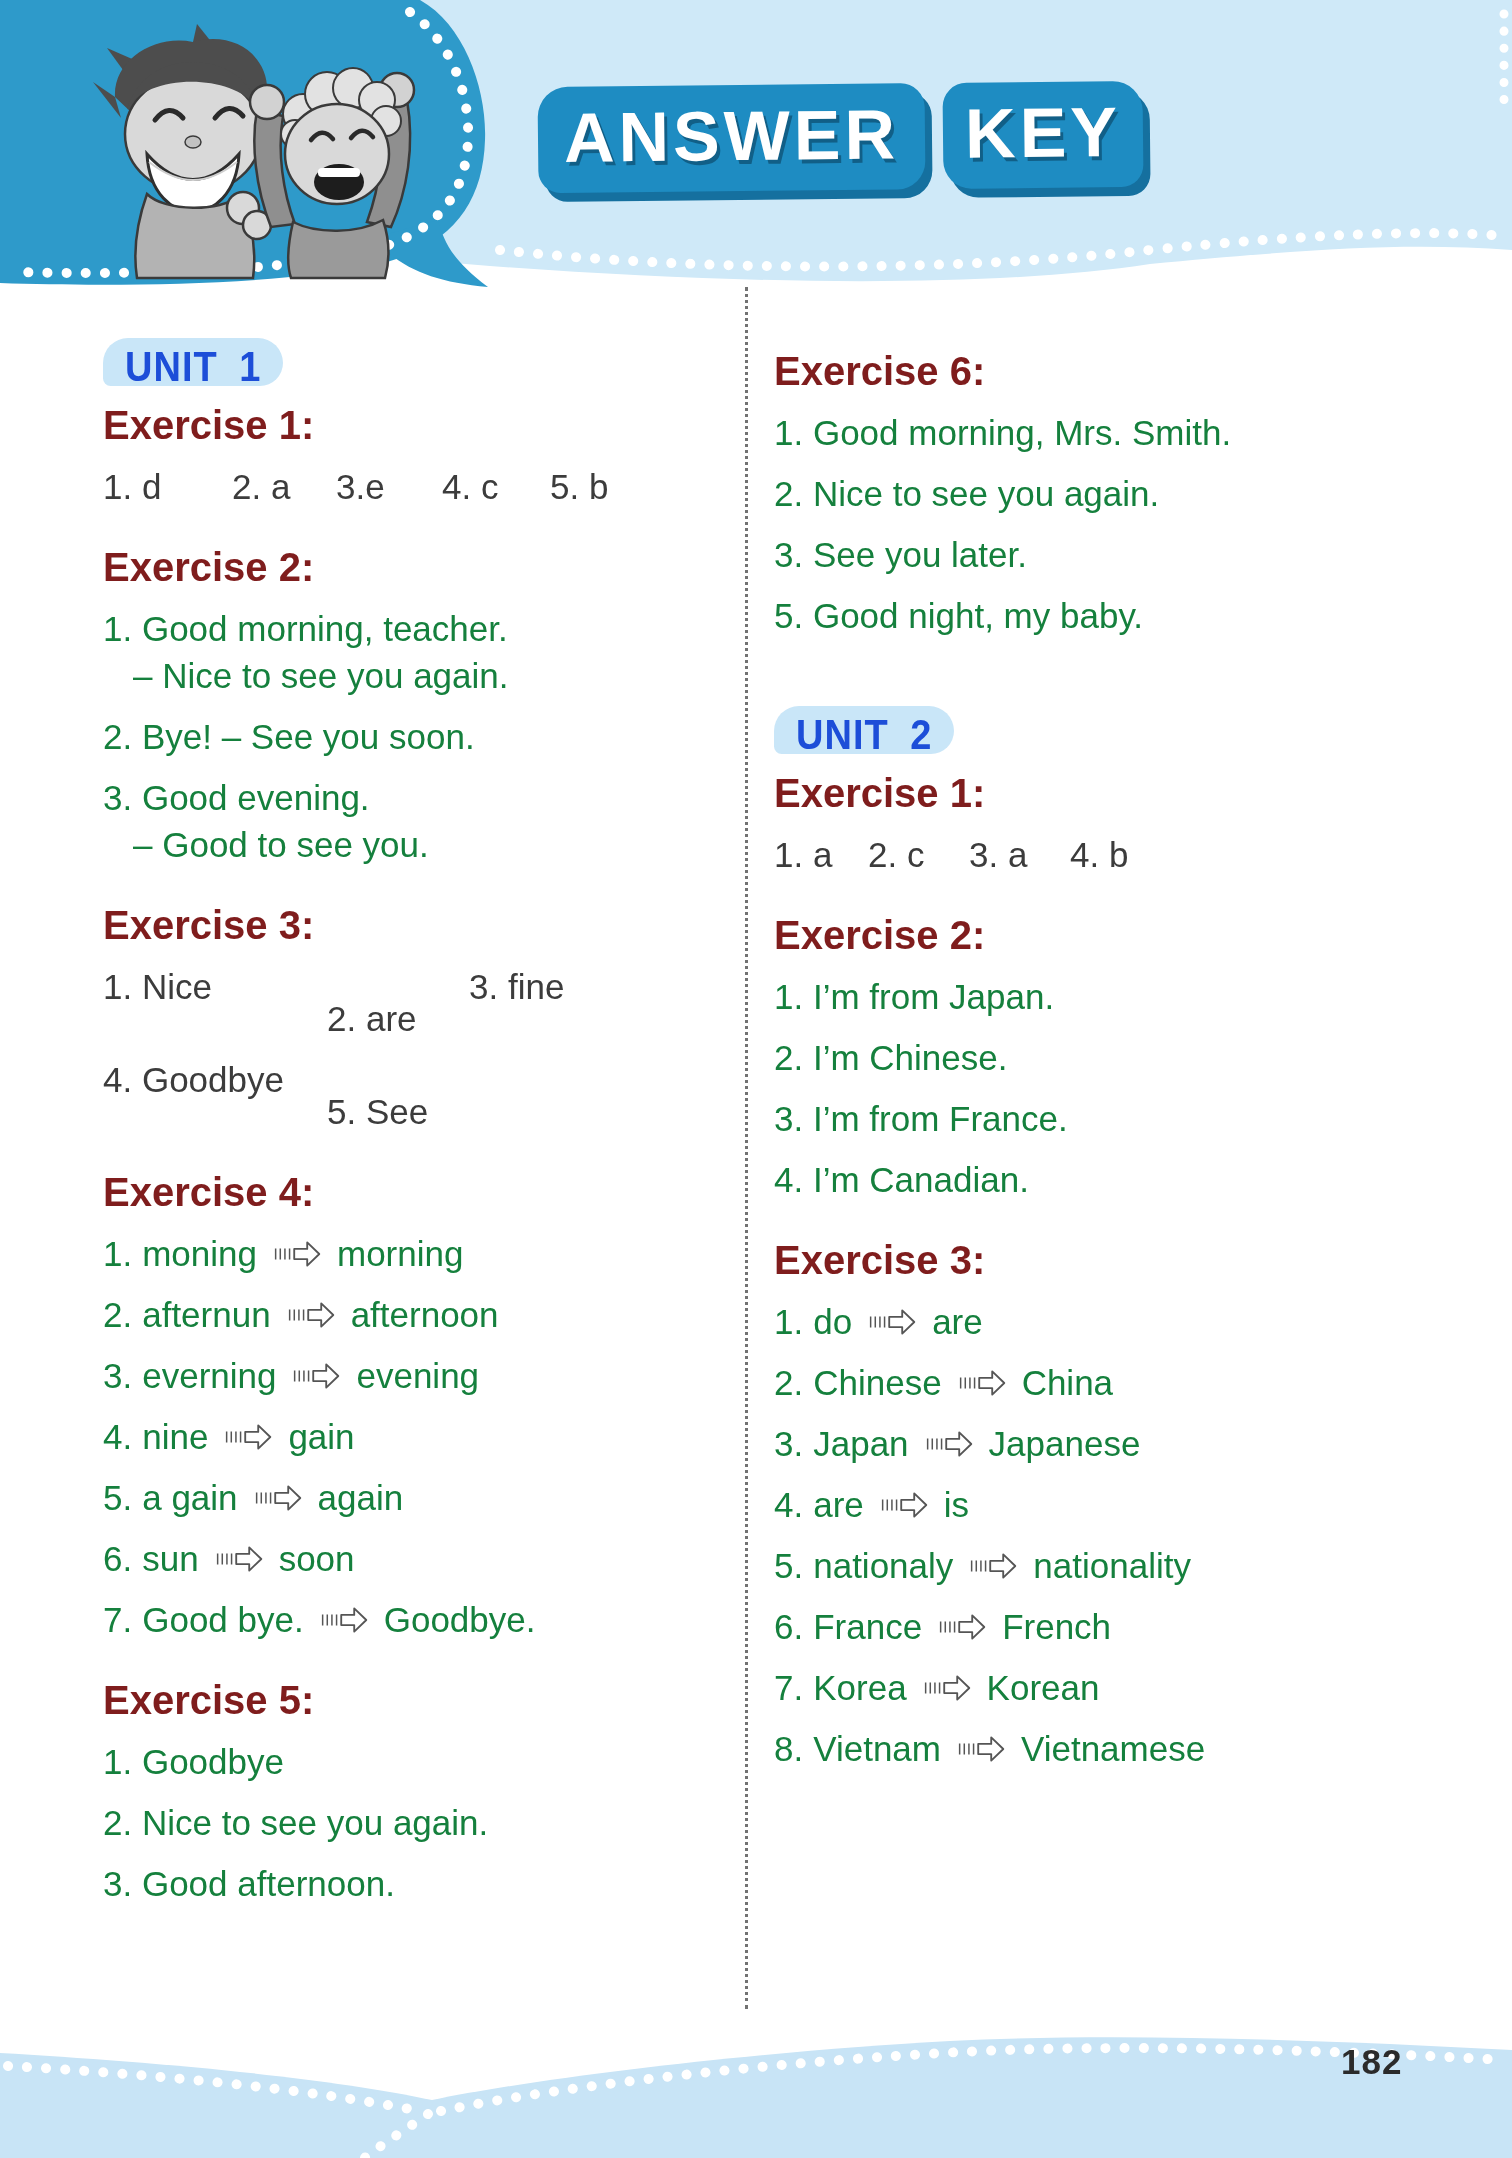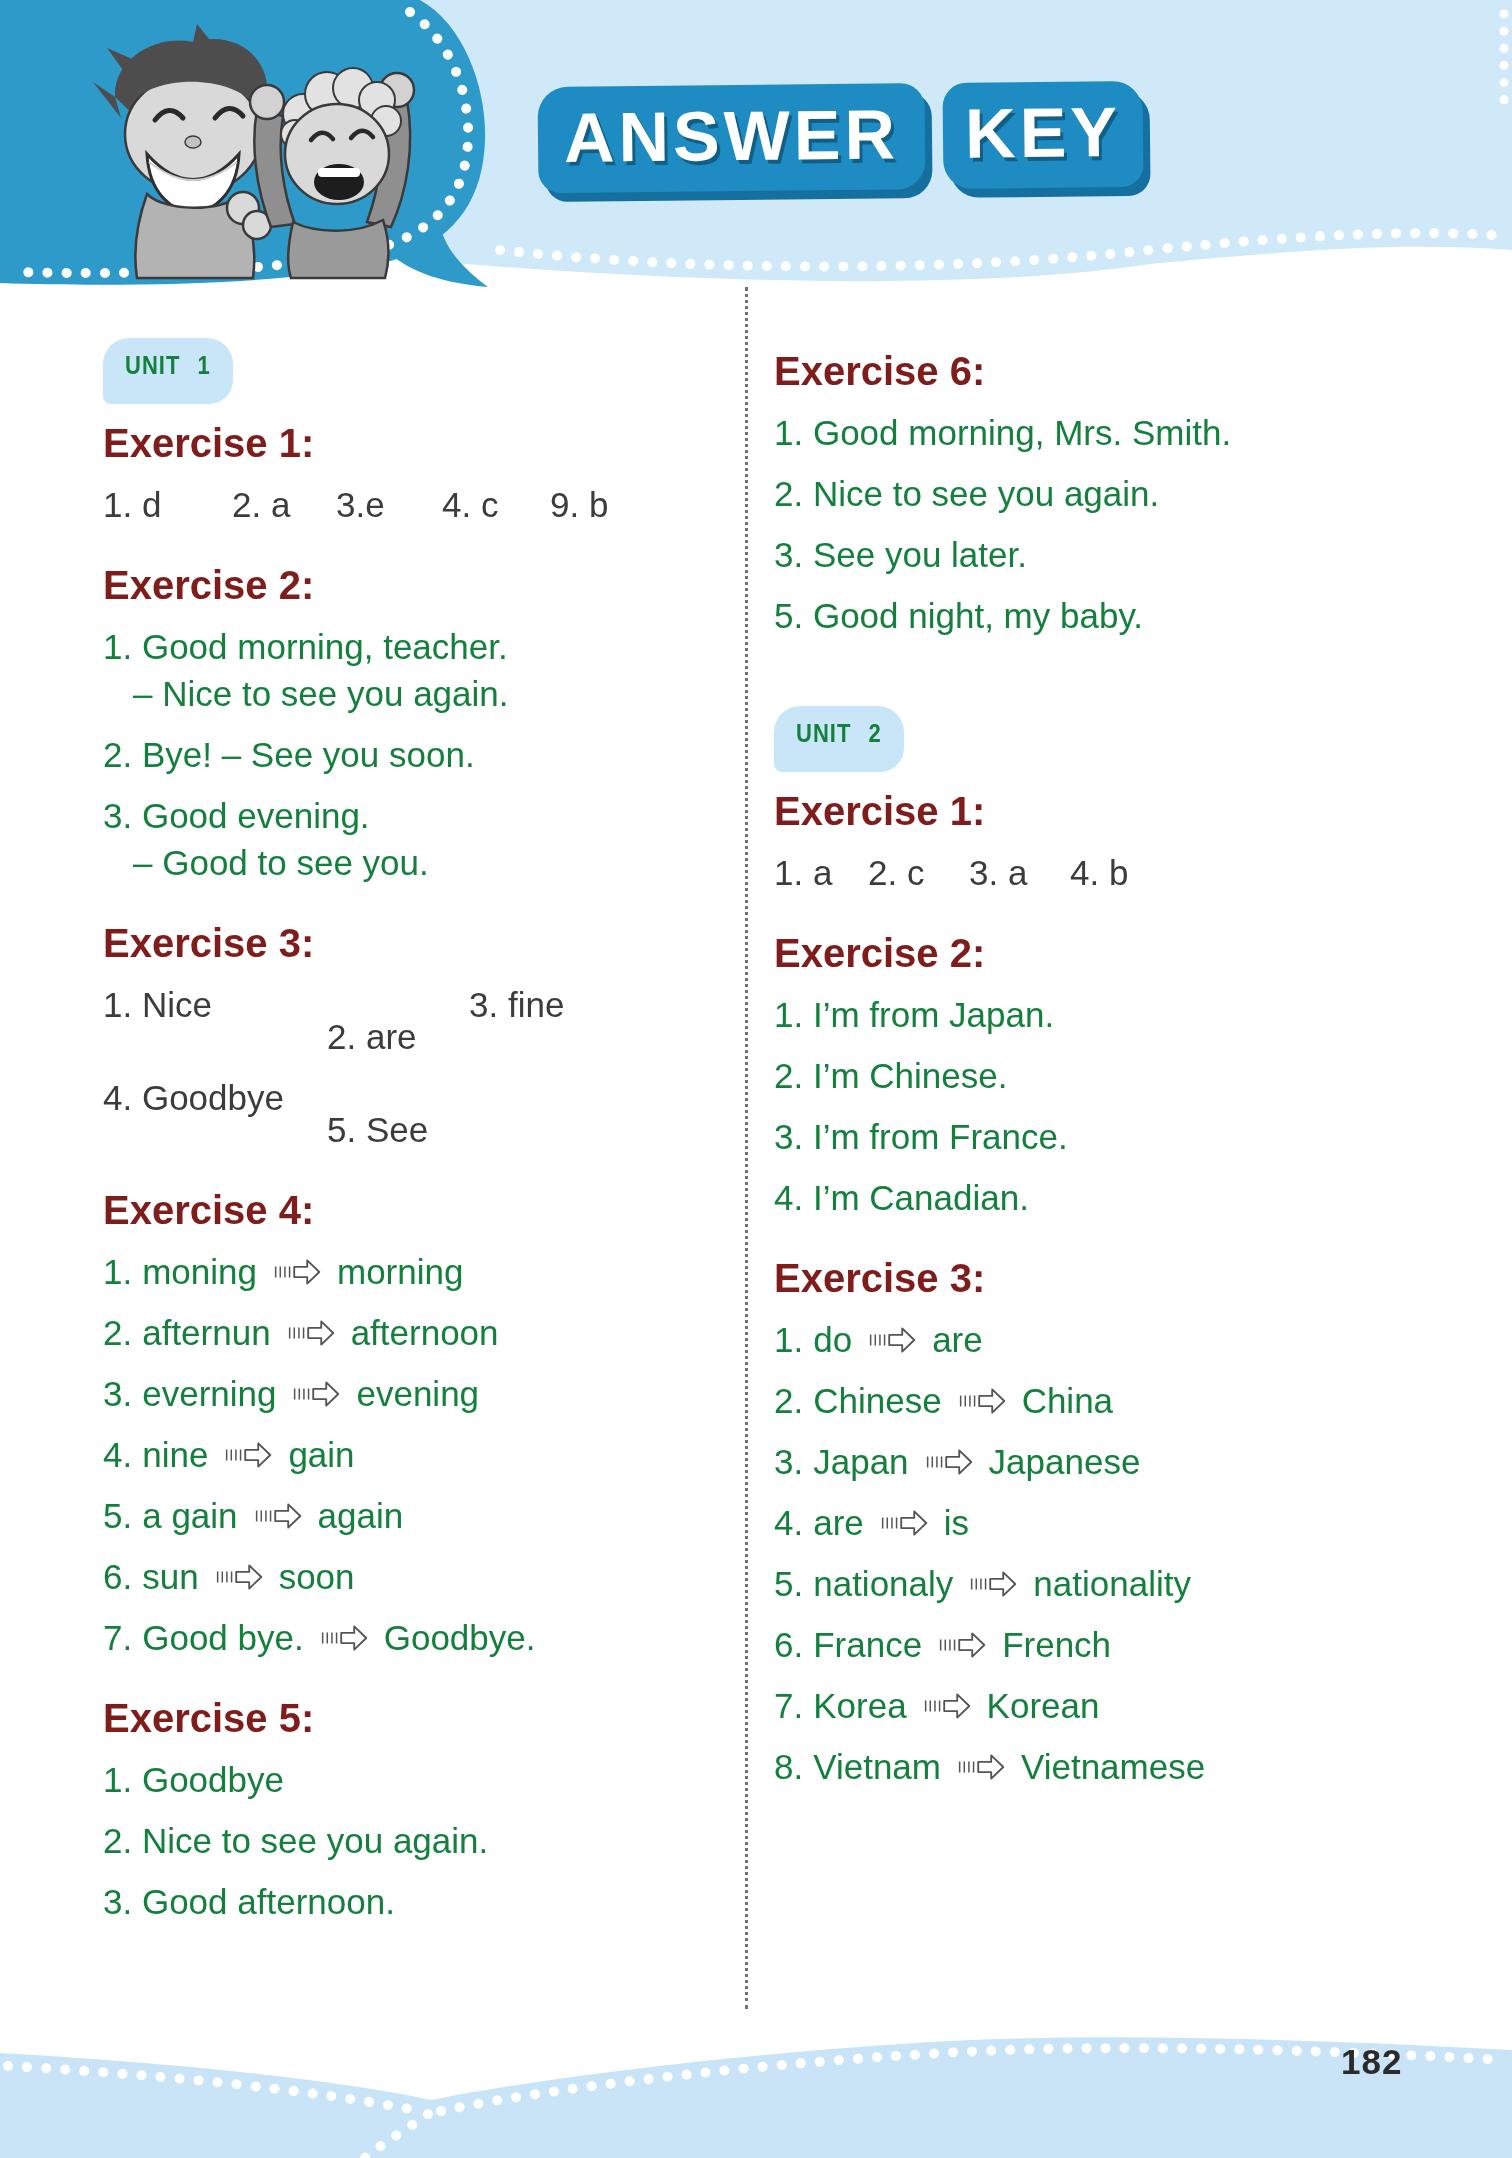--- a/index.html
+++ b/index.html
@@ -25,23 +25,23 @@
   .title-key{border-radius:24px 30px 22px 28px;padding:16px 22px 20px 22px;}
   
   .col{position:absolute;color:#3c3c3c;}
   .col-left{left:103px;top:338px;width:630px;}
   .col-right{left:774px;top:348px;width:706px;}
   .divider{
     position:absolute;left:745px;top:287px;height:1722px;width:0;
     border-left:3px dotted #5a5a5a;opacity:.85;
   }
   .unit-badge{
-    display:inline-block;background:#c9e6f8;color:#15803d;
-    border-radius:26px 26px 24px 8px;padding:9px 22px 19px 22px;
-    font-size:22px;font-weight:bold;letter-spacing:1px;word-spacing:10px;line-height:38px;
+    display:inline-block;background:#c9e6f8;color:#1d4ed8;
+    border-radius:26px 26px 24px 8px;padding:9px 22px 1px 22px;
+    font-size:38px;font-weight:bold;letter-spacing:1px;word-spacing:10px;line-height:38px;
   }
   .unit-badge .txt{display:inline-block;transform:scaleY(1.14);transform-origin:center;}
   .badge-u2{margin-top:48px;}
   .ex-heading{
     color:#7f1d1d;font-size:40px;font-weight:bold;line-height:46px;
     margin:38px 0 20px 0;
   }
   .mt-sm{margin-top:16px;}
   .mt-0{margin-top:0;}
   .item{font-size:35px;line-height:38px;margin-bottom:23px;color:#15803d;}
@@ -135,21 +135,21 @@
   <div class="unit-badge">
     <span class="txt">UNIT 1</span>
   </div>
 
   <h3 class="ex-heading mt-sm">Exercise 1:</h3>
   <div class="answer-row row-u1e1">
     <span>1. d</span>
     <span>2. a</span>
     <span>3.e</span>
     <span>4. c</span>
-    <span>9. b</span>
+    <span>5. b</span>
   </div>
 
   <h3 class="ex-heading">Exercise 2:</h3>
   <div class="item">
     <span>1. Good morning, teacher.</span>
     <span class="line2">– Nice to see you again.</span>
   </div>
   <div class="item">
     <span>2. Bye! – See you soon.</span>
   </div>

